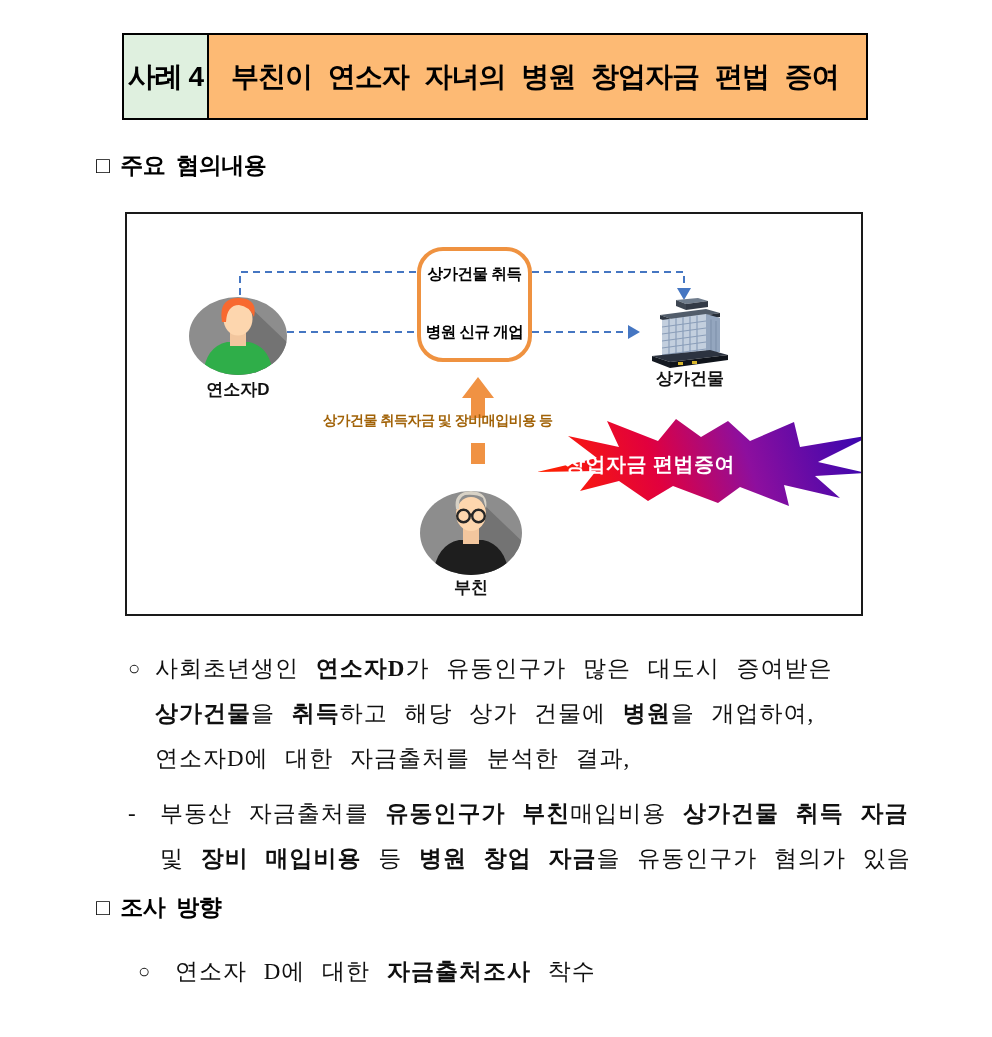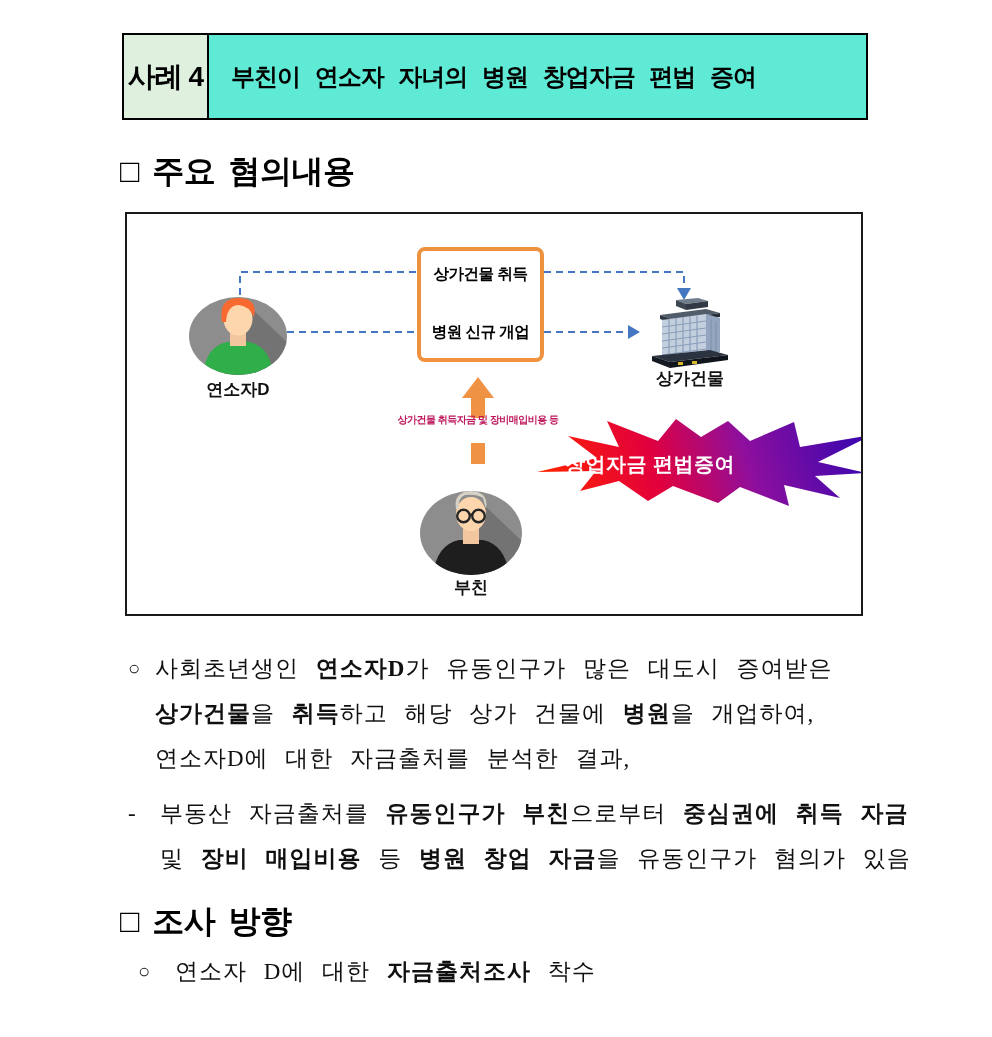--- a/index.html
+++ b/index.html
@@ -1,47 +1,47 @@
 <!DOCTYPE html>
 <html><head>
 <meta charset="utf-8">
 <style>
   html,body{margin:0;padding:0;background:#fff;}
   .page{position:relative;width:992px;height:1037px;background:#fff;overflow:hidden;
         font-family:"Liberation Sans",sans-serif;color:#000;}
 
   
   .header-table{position:absolute;left:122px;top:33px;width:746px;height:87px;
-        border:2px solid #000;box-sizing:border-box;display:flex;background:#5eead4;}
+        border:2px solid #000;box-sizing:border-box;display:flex;background:#fdba74;}
   .case-cell{width:85px;background:#dff0df;border-right:2px solid #000;box-sizing:border-box;
         display:flex;align-items:center;justify-content:center;
         font-weight:bold;font-size:28px;letter-spacing:-1px;}
   .title-cell{flex:1;display:flex;align-items:center;padding-left:22px;
-        font-weight:bold;font-size:24px;letter-spacing:-1px;word-spacing:9px;}
+        font-weight:bold;font-size:28px;letter-spacing:-1px;word-spacing:9px;}
 
   
-  .section-heading{position:absolute;left:120px;font-size:32px;font-weight:bold;
+  .section-heading{position:absolute;left:96px;font-size:23px;font-weight:bold;
         letter-spacing:-0.5px;word-spacing:5px;}
   #heading1{top:150px;}
-  #heading2{top:892px;margin-top:8px;}
+  #heading2{top:892px;}
 
   
   .diagram{position:absolute;left:125px;top:212px;width:738px;height:404px;
         border:2px solid #1a1a1a;box-sizing:border-box;background:#fff;}
   .diagram-svg{position:absolute;left:0;top:0;}
   .dash{fill:none;stroke:#4576c2;stroke-width:2;stroke-dasharray:7 5;}
   .dlabel{font-family:"Liberation Sans",sans-serif;font-weight:bold;font-size:17px;fill:#111;}
   .burst-label{font-family:"Liberation Sans",sans-serif;font-weight:bold;font-size:20px;
         fill:#ffffff;letter-spacing:0.5px;}
-  .flow-box{position:absolute;left:290px;top:33px;width:127px;height:115px;box-sizing:border-box;
-        border:4px solid #ef9240;border-radius:8px;background:#fff;
+  .flow-box{position:absolute;left:290px;top:33px;width:115px;height:115px;box-sizing:border-box;
+        border:4px solid #ef9240;border-radius:26px;background:#fff;
         display:flex;flex-direction:column;justify-content:space-between;padding:13px 0 15px;}
   .flow-box-line{text-align:center;font-weight:bold;font-size:15.5px;letter-spacing:-0.5px;}
-  .red-note{position:absolute;left:196px;top:198px;width:310px;text-align:center;
-        color:#be185d;font-weight:bold;font-size:10px;line-height:16px;letter-spacing:-0.5px;}
+  .red-note{position:absolute;left:196px;top:198px;width:310px;
+        color:#a16207;font-weight:bold;font-size:14px;line-height:16px;letter-spacing:-0.5px;}
 
   
   .body-para{position:absolute;font-family:"Liberation Serif",serif;font-size:23px;
         line-height:45px;color:#101010;width:830px;}
   #para1{left:128px;top:646px;}
   #para2{left:128px;top:791px;}
   #direction-item{left:138px;top:949px;}
   .bullet{position:absolute;left:0;top:0;}
   #para1 .bullet,#direction-item .bullet{font-size:20px;}
   .para-text{display:block;white-space:pre-wrap;letter-spacing:1px;word-spacing:10px;}
@@ -159,21 +159,21 @@
 
   <div class="body-para" id="para1">
     <span class="bullet">○</span>
     <span class="para-text"><span>사회초년생인 </span><span class="b">연소자D</span><span>가 유동인구가 많은 대도시 증여받은
 </span><span class="b">상가건물</span><span>을 </span><span class="b">취득</span><span>하고 해당 상가 건물에 </span><span class="b">병원</span><span>을 개업하여,
 연소자D에 대한 자금출처를 분석한 결과,</span></span>
   </div>
 
   <div class="body-para" id="para2">
     <span class="bullet">-</span>
-    <span class="para-text"><span>부동산 자금출처를 </span><span class="b">유동인구가 부친</span><span>으로부터 </span><span class="b">중심권에 취득 자금</span><span>
+    <span class="para-text"><span>부동산 자금출처를 </span><span class="b">유동인구가 부친</span><span>매입비용 </span><span class="b">상가건물 취득 자금</span><span>
 및 </span><span class="b">장비 매입비용</span><span> 등 </span><span class="b">병원 창업 자금</span><span>을 유동인구가 혐의가 있음</span></span>
   </div>
 
   <div class="section-heading" id="heading2">□ 조사 방향</div>
 
   <div class="body-para" id="direction-item">
     <span class="bullet">○</span>
     <span class="para-text"><span>연소자 D에 대한 </span><span class="b">자금출처조사</span><span> 착수</span></span>
   </div>
 

